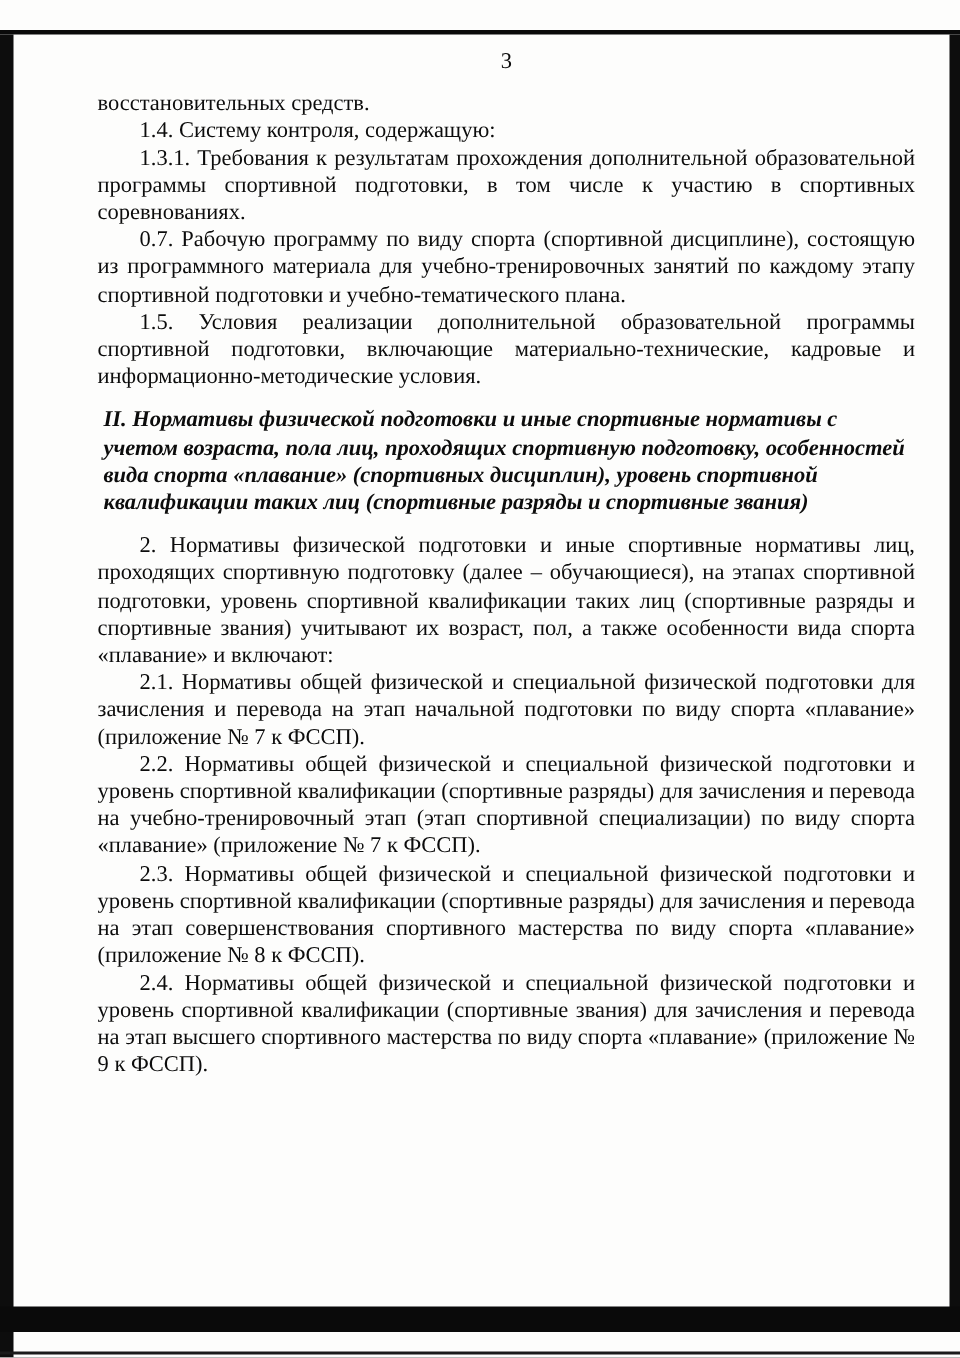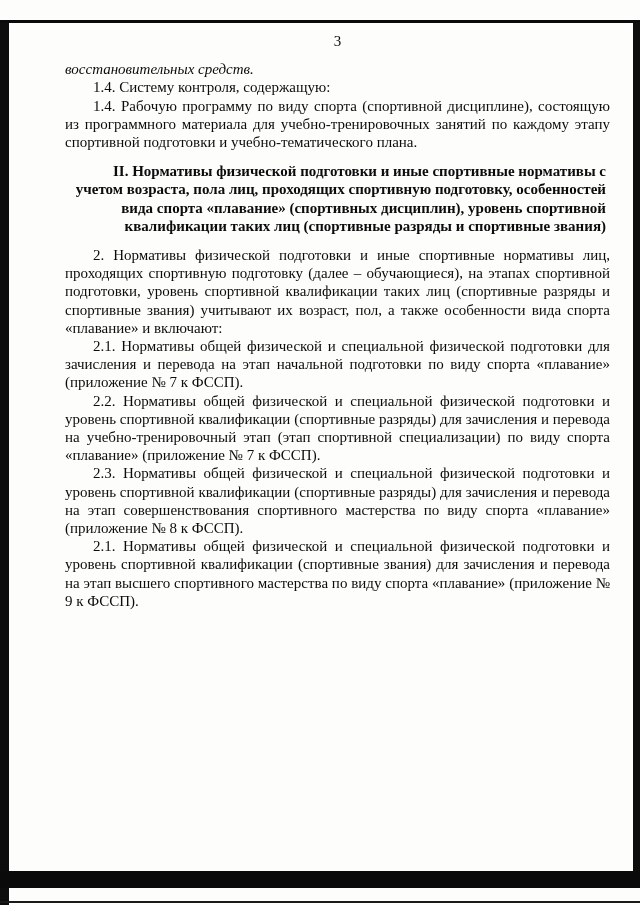--- a/index.html
+++ b/index.html
@@ -47,30 +47,30 @@
     text-align: center;
     margin: 0 0 10px 0;
     text-indent: 0;
   }
   .content p {
     margin: 0;
     text-indent: 28px;
   }
   .content p.no-indent {
     text-indent: 0;
-    font-style: italic;
   }
   .section-heading {
     font-size: 15px;
     line-height: 18.2px;
     font-weight: bold;
-    text-align: right;
+    text-align: left;
     text-indent: 0;
     margin: 11px 0 11px 0;
     padding: 0 4px;
+    font-style: italic;
   }
 </style>
 </head>
 <body>
 
 <div class="page">
 
   <div class="scan-top"></div>
   <div class="scan-left"></div>
   <div class="scan-right"></div>
@@ -78,32 +78,34 @@
   <div class="scan-bottom-hairline"></div>
 
   <div class="content">
 
     <div class="page-number">3</div>
 
     <p class="no-indent">восстановительных средств.</p>
 
     <p>1.4. Систему контроля, содержащую:</p>
 
+    <p>1.3.1. Требования к результатам прохождения дополнительной образовательной программы спортивной подготовки, в том числе к участию в спортивных соревнованиях.</p>
 
 
 
-    <p>1.4. Рабочую программу по виду спорта (спортивной дисциплине), состоящую из программного материала для учебно-тренировочных занятий по каждому этапу спортивной подготовки и учебно-тематического плана.</p>
+    <p>0.7. Рабочую программу по виду спорта (спортивной дисциплине), состоящую из программного материала для учебно-тренировочных занятий по каждому этапу спортивной подготовки и учебно-тематического плана.</p>
 
+    <p>1.5. Условия реализации дополнительной образовательной программы спортивной подготовки, включающие материально-технические, кадровые и информационно-методические условия.</p>
 
     <h2 class="section-heading">II. Нормативы физической подготовки и иные спортивные нормативы с учетом возраста, пола лиц, проходящих спортивную подготовку, особенностей вида спорта «плавание» (спортивных дисциплин), уровень спортивной квалификации таких лиц (спортивные разряды и спортивные звания)</h2>
 
     <p>2. Нормативы физической подготовки и иные спортивные нормативы лиц, проходящих спортивную подготовку (далее – обучающиеся), на этапах спортивной подготовки, уровень спортивной квалификации таких лиц (спортивные разряды и спортивные звания) учитывают их возраст, пол, а также особенности вида спорта «плавание» и включают:</p>
 
     <p>2.1. Нормативы общей физической и специальной физической подготовки для зачисления и перевода на этап начальной подготовки по виду спорта «плавание» (приложение № 7 к ФССП).</p>
 
     <p>2.2. Нормативы общей физической и специальной физической подготовки и уровень спортивной квалификации (спортивные разряды) для зачисления и перевода на учебно-тренировочный этап (этап спортивной специализации) по виду спорта «плавание» (приложение № 7 к ФССП).</p>
 
     <p>2.3. Нормативы общей физической и специальной физической подготовки и уровень спортивной квалификации (спортивные разряды) для зачисления и перевода на этап совершенствования спортивного мастерства по виду спорта «плавание» (приложение № 8 к ФССП).</p>
 
-    <p>2.1. Нормативы общей физической и специальной физической подготовки и уровень спортивной квалификации (спортивные звания) для зачисления и перевода на этап высшего спортивного мастерства по виду спорта «плавание» (приложение № 9 к ФССП).</p>
+    <p>2.4. Нормативы общей физической и специальной физической подготовки и уровень спортивной квалификации (спортивные звания) для зачисления и перевода на этап высшего спортивного мастерства по виду спорта «плавание» (приложение № 9 к ФССП).</p>
 
   </div>
 </div>
 
 </body></html>

